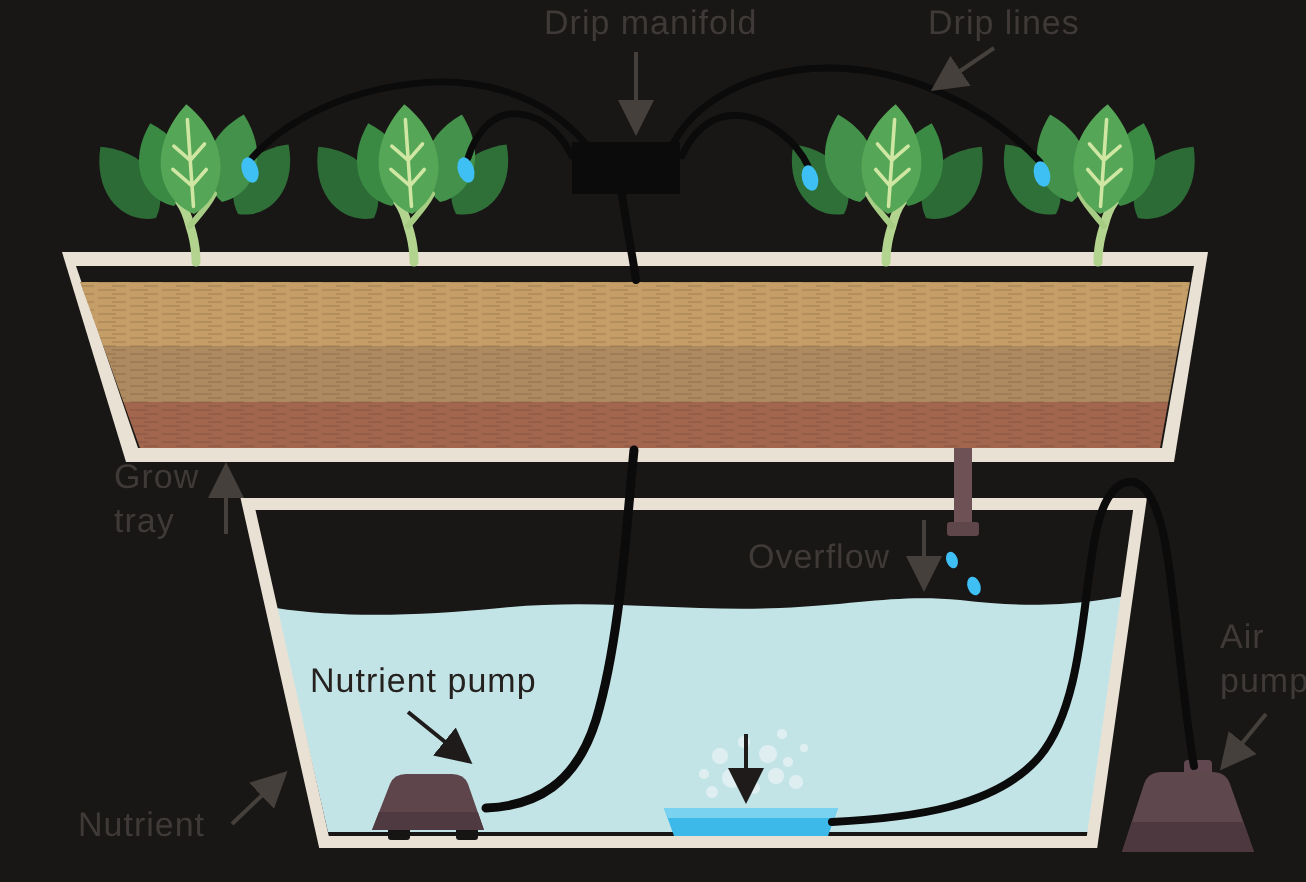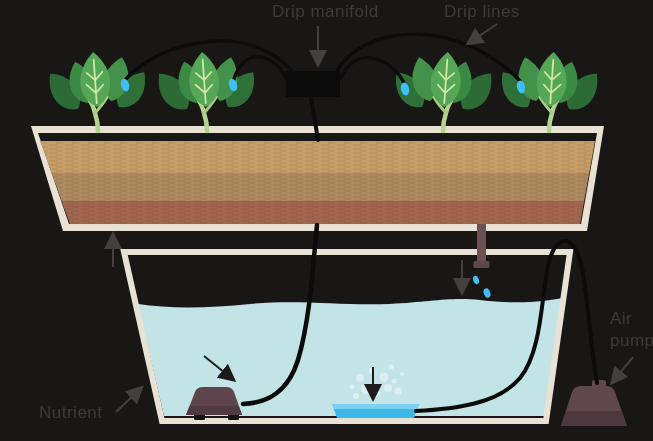--- a/index.html
+++ b/index.html
@@ -146,17 +146,20 @@
       <path d="M633 357 L615 379" marker-end="url(#ah-gray)"></path>
       <path d="M116 412 L138 391" marker-end="url(#ah-gray)"></path>
     </g>
     <g stroke="#1e1b1a" stroke-width="2" fill="none">
       <path d="M204 356 L230 377" marker-end="url(#ah-dark)"></path>
       <path d="M373 367 L373 394" marker-end="url(#ah-dark)"></path>
     </g>
   </svg>
 
   <div class="label" style="left:272px;top:1px;">Drip manifold</div>
-  <div class="label" style="left:444px;top:1px;">Drip lines</div>
+  <div class="label" style="left:464px;top:1px;">Drip lines</div>
+  <div class="label wrap" style="left:57px;top:228px;width:52px;">Grow tray</div>
+  <div class="label" style="left:374px;top:268px;">Overflow</div>
+  <div class="label dark" style="left:155px;top:330px;">Nutrient pump</div>
   <div class="label wrap" style="left:610px;top:308px;width:50px;">Air pump</div>
   <div class="label" style="left:39px;top:402px;">Nutrient</div>
 
 </div>
 
 </body></html>

